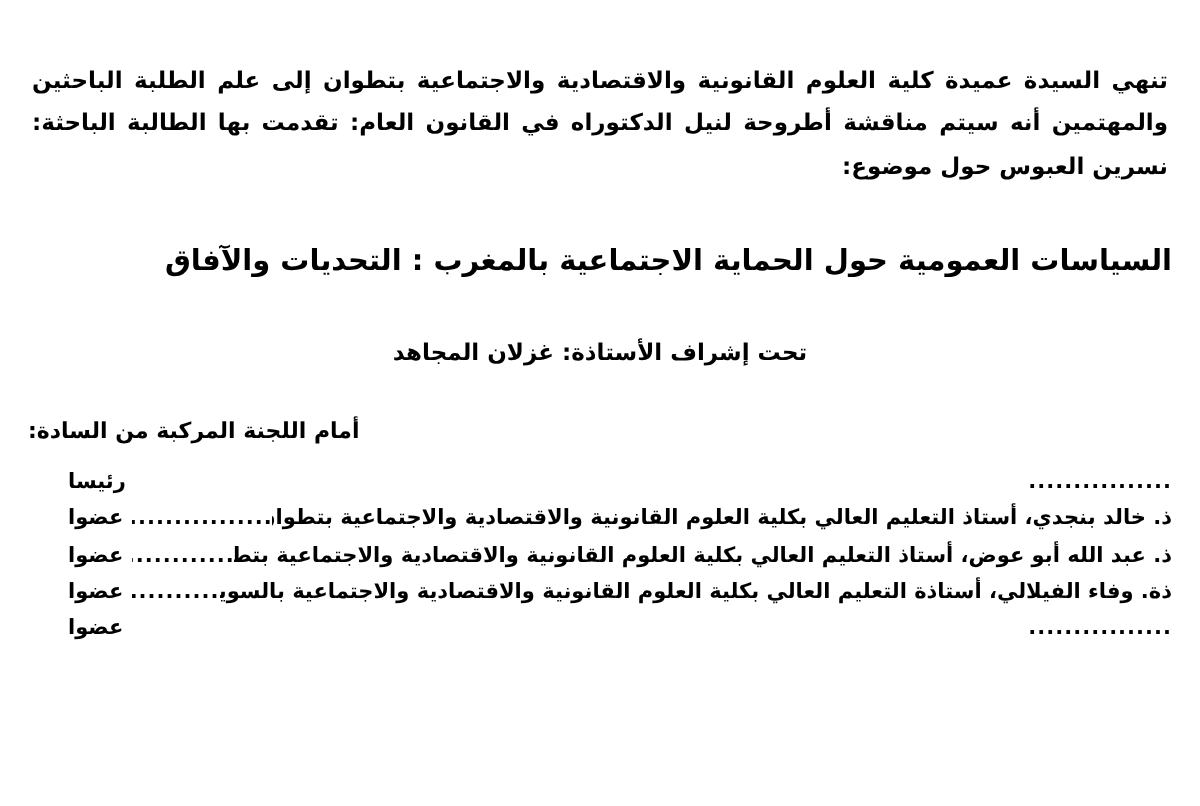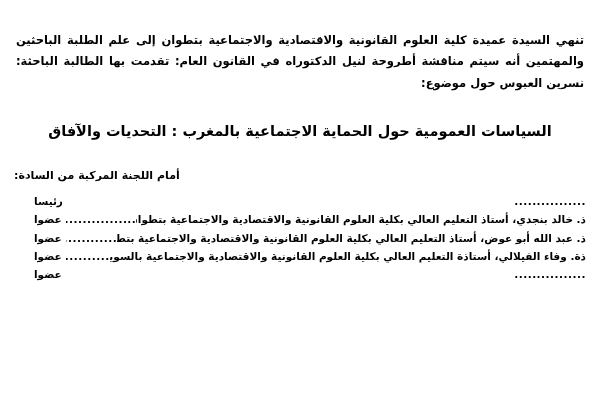--- a/index.html
+++ b/index.html
@@ -32,21 +32,20 @@
     line-height: 1.85;
     text-align: justify;
     text-align-last: right;
     letter-spacing: 0;
     margin: 0 0 4px 0;
     padding: 0 2px;
   }
   .title-block {
     margin-top: 26px;
     margin-bottom: 26px;
-    text-align: center;
   }
   .doc-title {
     font-size: 14.5px;
     font-weight: bold;
     line-height: 1.6;
     display: inline-block;
   }
   .supervisor {
     margin-top: 24px;
     margin-bottom: 26px;
@@ -104,20 +103,21 @@
 <div class="page">
 
   <div class="top-spacer"></div>
 
   <p class="intro">تنهي السيدة عميدة كلية العلوم القانونية والاقتصادية والاجتماعية بتطوان إلى علم الطلبة الباحثين والمهتمين أنه سيتم مناقشة أطروحة لنيل الدكتوراه في القانون العام: تقدمت بها الطالبة الباحثة: نسرين العبوس حول موضوع:</p>
 
   <div class="title-block">
     <span class="doc-title">السياسات العمومية حول الحماية الاجتماعية بالمغرب : التحديات والآفاق</span>
   </div>
 
+  <div class="supervisor">تحت إشراف الأستاذة: غزلان المجاهد</div>
 
   <p class="committee-intro">أمام اللجنة المركبة من السادة:</p>
 
   <ul class="members">
     <li class="member">
       <div class="member-row">
         <span class="member-dots">................</span>
         <span class="member-role">رئيسا</span>
       </div>
     </li>

